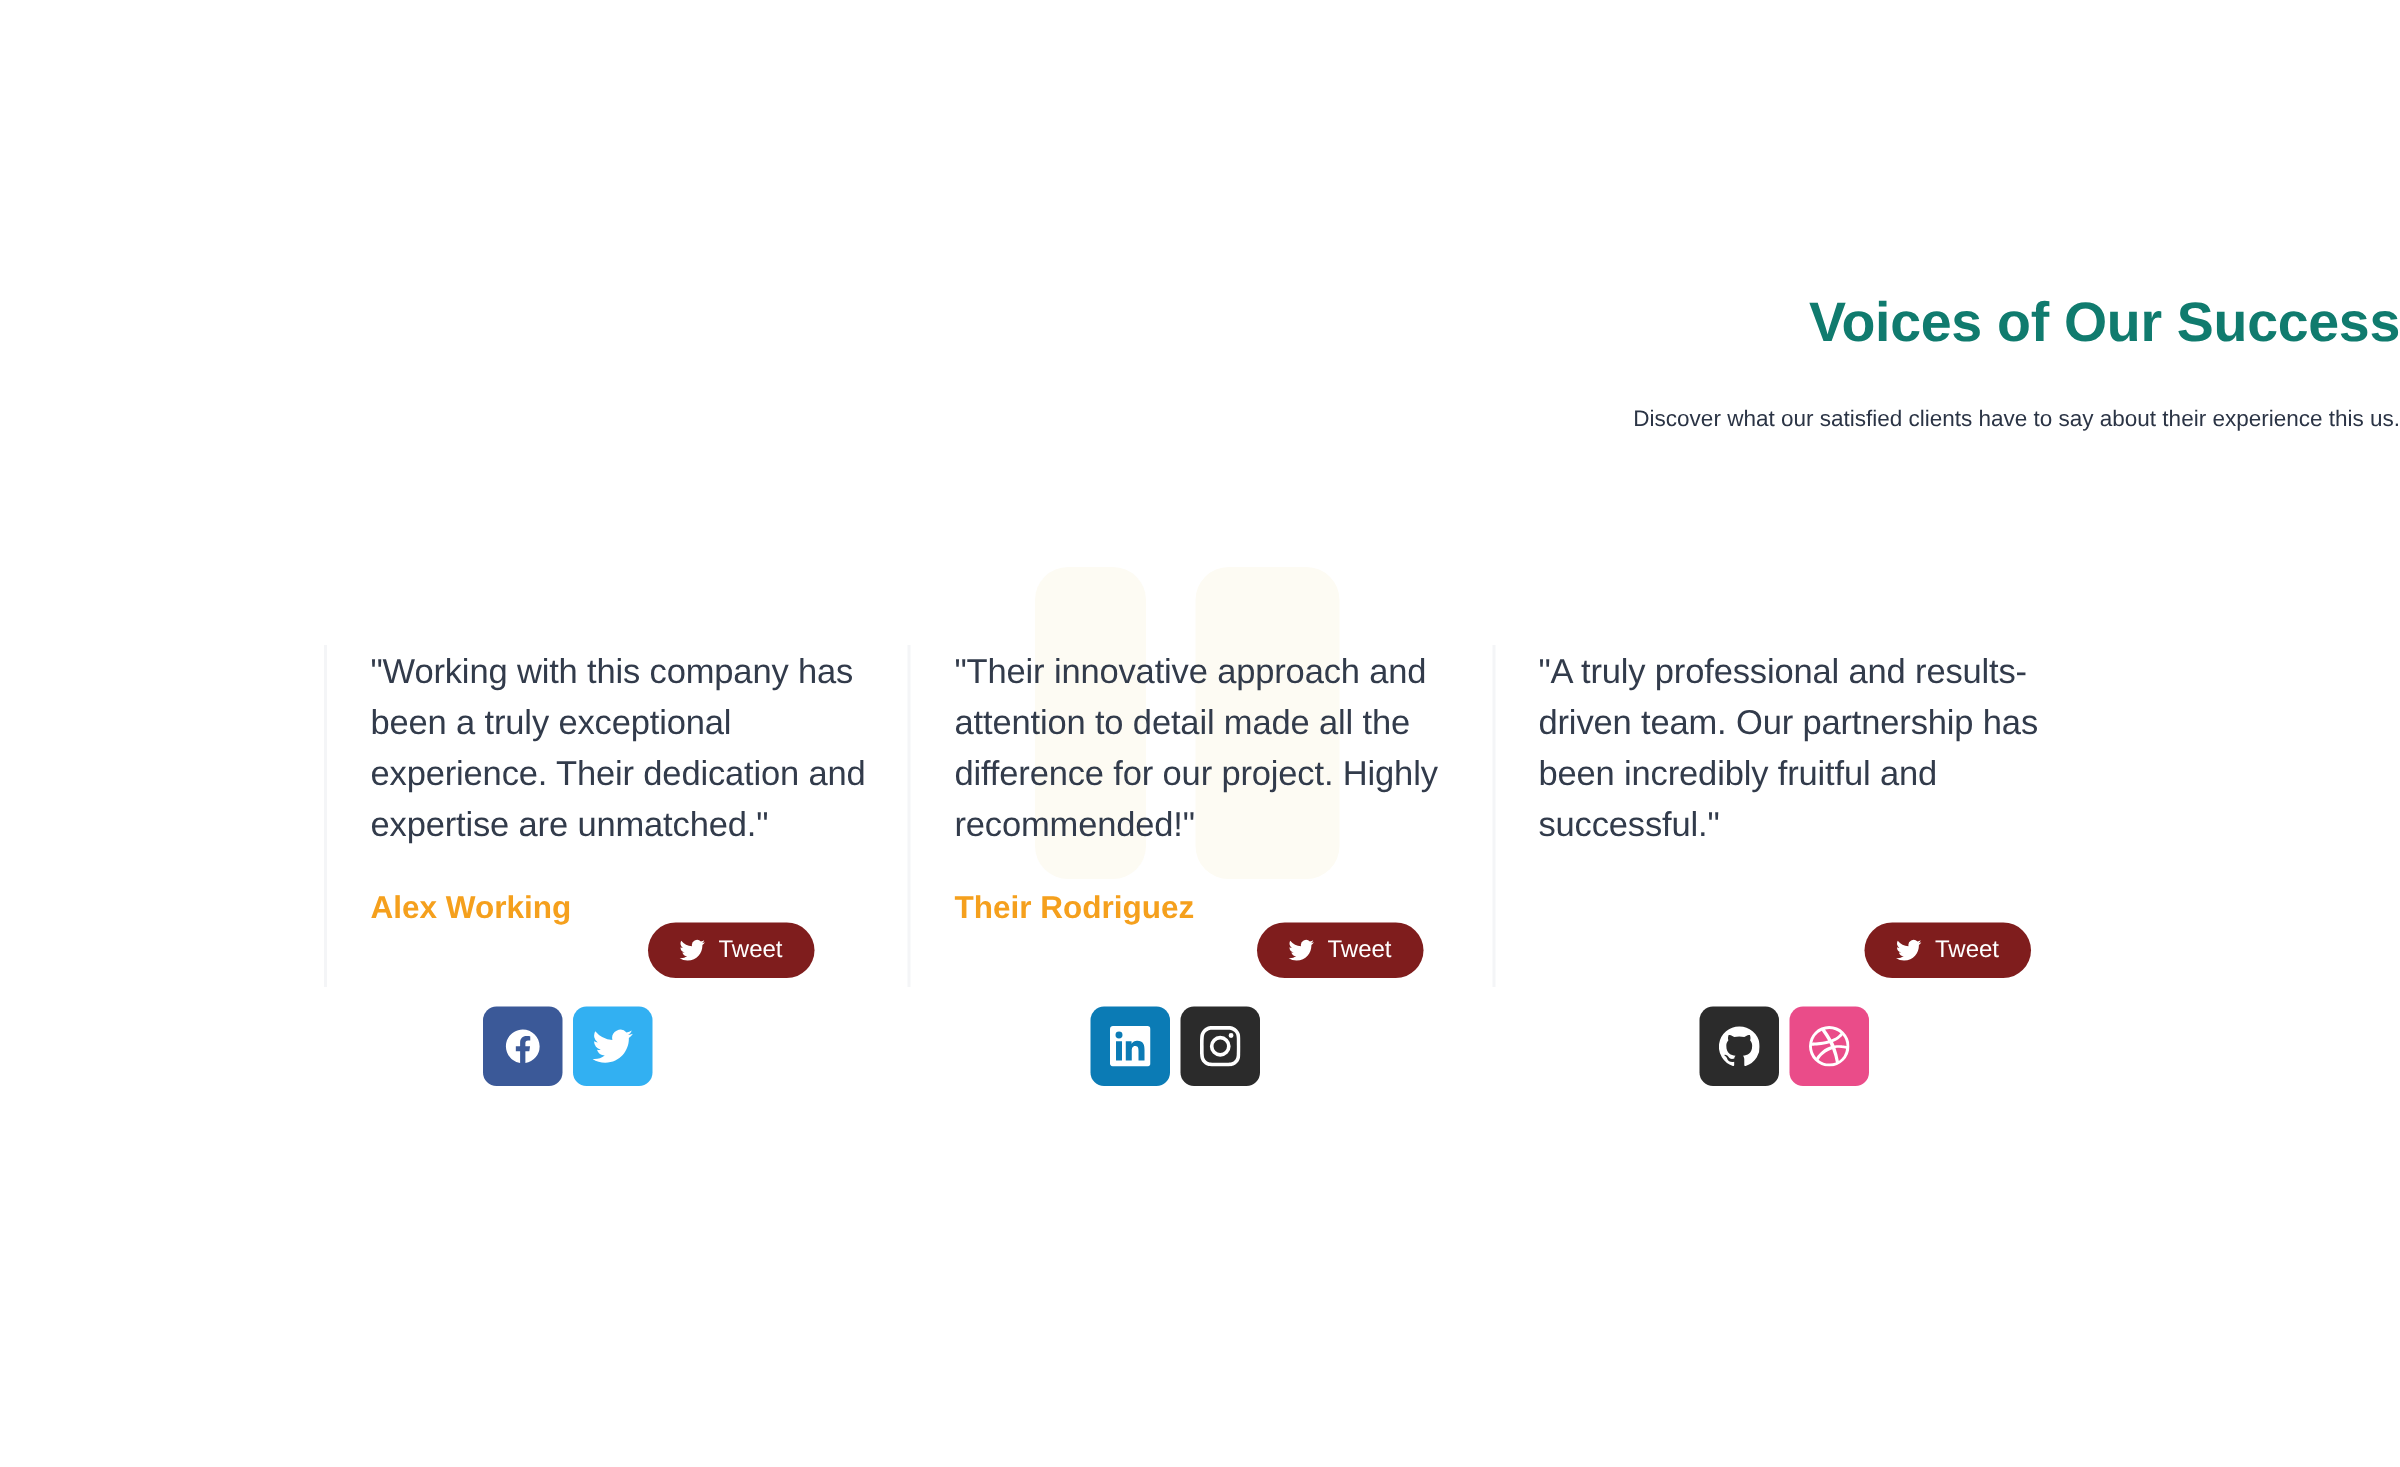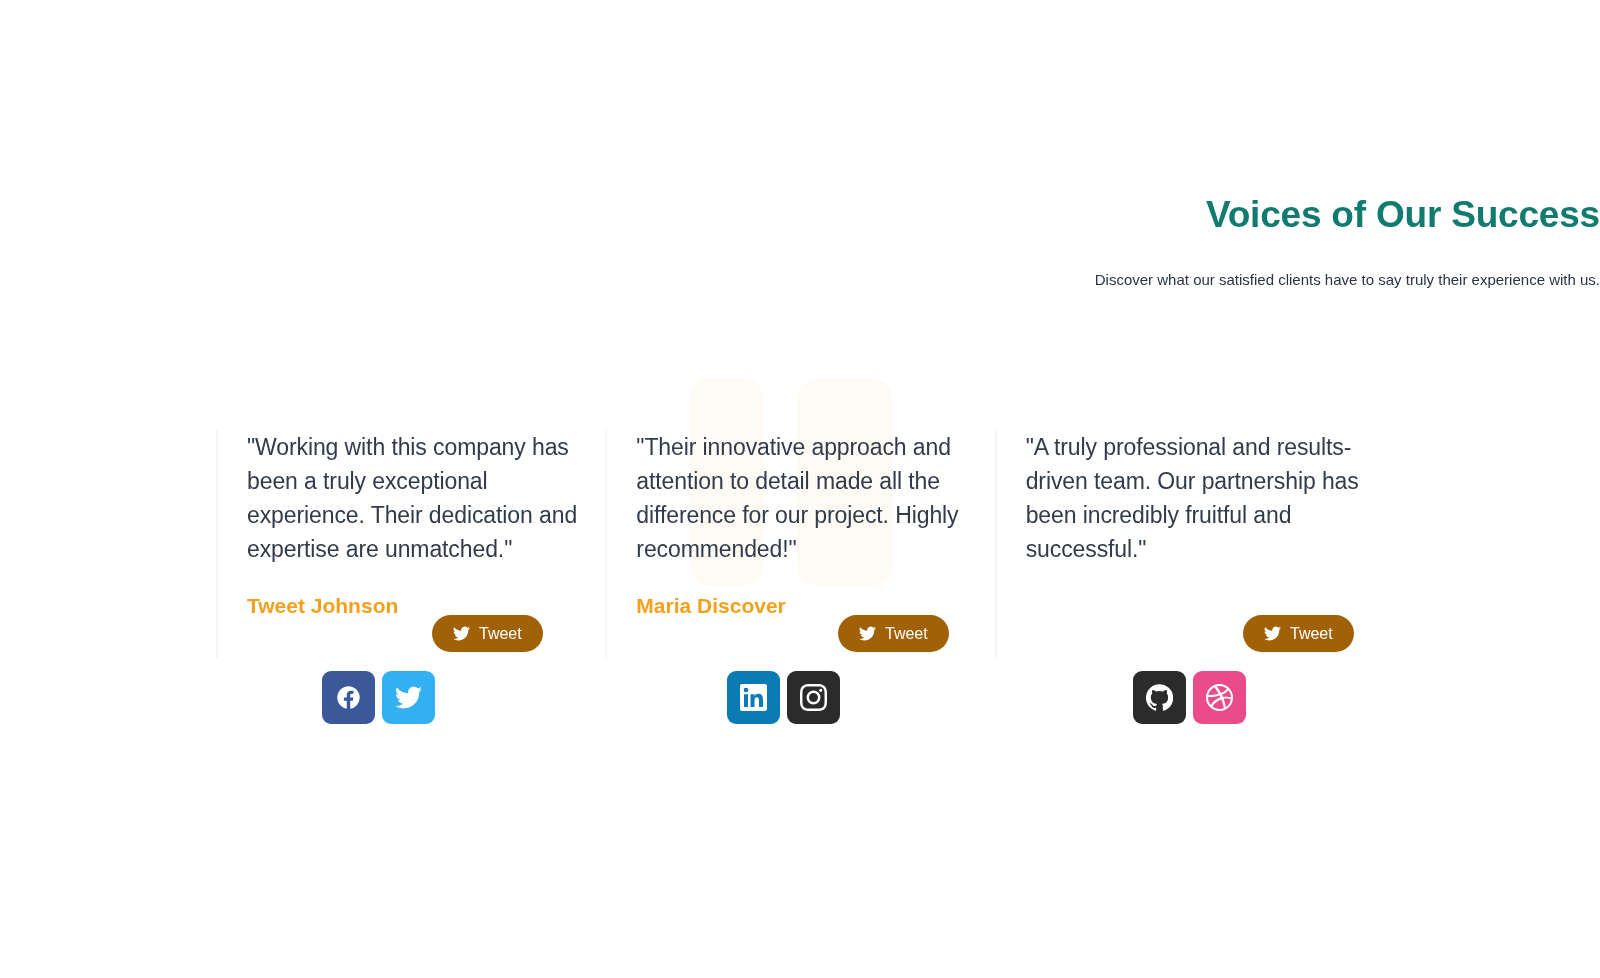--- a/index.html
+++ b/index.html
@@ -107,21 +107,21 @@
   .tweet-btn {
     position: absolute;
     top: 615px;
     display: inline-flex;
     align-items: center;
     gap: 9px;
     height: 37px;
     padding: 0 21px;
     border: none;
     border-radius: 19px;
-    background: #a16207;
+    background: #7f1d1d;
     color: #ffffff;
     font-family: "Liberation Sans", sans-serif;
     font-size: 16px;
     font-weight: 400;
     cursor: pointer;
     white-space: nowrap;
   }
   .tweet-1 { left: 432px; }
   .tweet-2 { left: 838px; }
   .tweet-3 { left: 1243px; }
@@ -157,36 +157,36 @@
 
 <div class="page">
 
   <div class="deco-layer">
     <div class="deco-block deco-a"></div>
     <div class="deco-block deco-b"></div>
   </div>
 
   <div class="heading-block">
     <h1 class="section-title">Voices of Our Success</h1>
-    <p class="section-subtitle">Discover what our satisfied clients have to say truly their experience with us.</p>
+    <p class="section-subtitle">Discover what our satisfied clients have to say about their experience this us.</p>
   </div>
 
   <div class="cards">
 
     <div class="card">
       <p class="quote">"Working with this company has been a truly exceptional experience. Their dedication and expertise are unmatched."</p>
       <div class="card-footer">
-        <span class="author">Tweet Johnson</span>
+        <span class="author">Alex Working</span>
       </div>
     </div>
 
     <div class="card">
       <p class="quote">"Their innovative approach and attention to detail made all the difference for our project. Highly recommended!"</p>
       <div class="card-footer">
-        <span class="author">Maria Discover</span>
+        <span class="author">Their Rodriguez</span>
       </div>
     </div>
 
     <div class="card">
       <p class="quote">"A truly professional and results-driven team. Our partnership has been incredibly fruitful and successful."</p>
     </div>
 
   </div>
 
   <button class="tweet-btn tweet-1">

